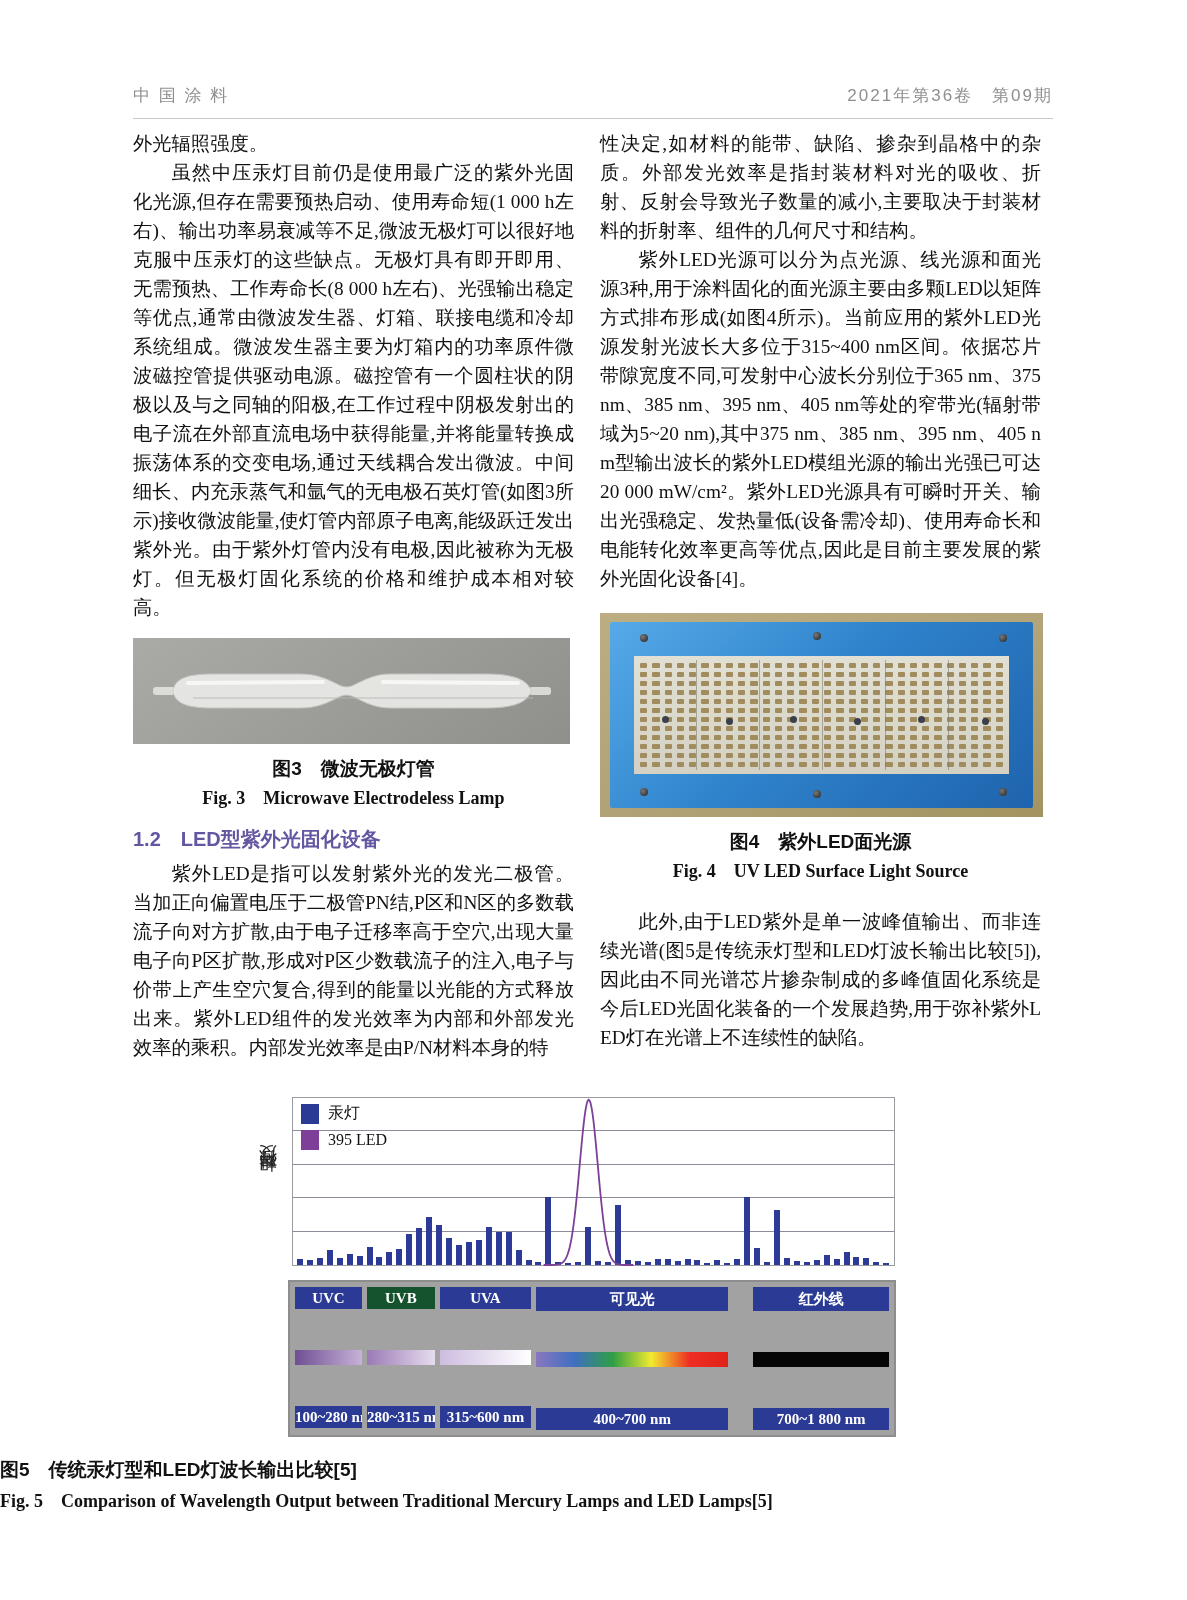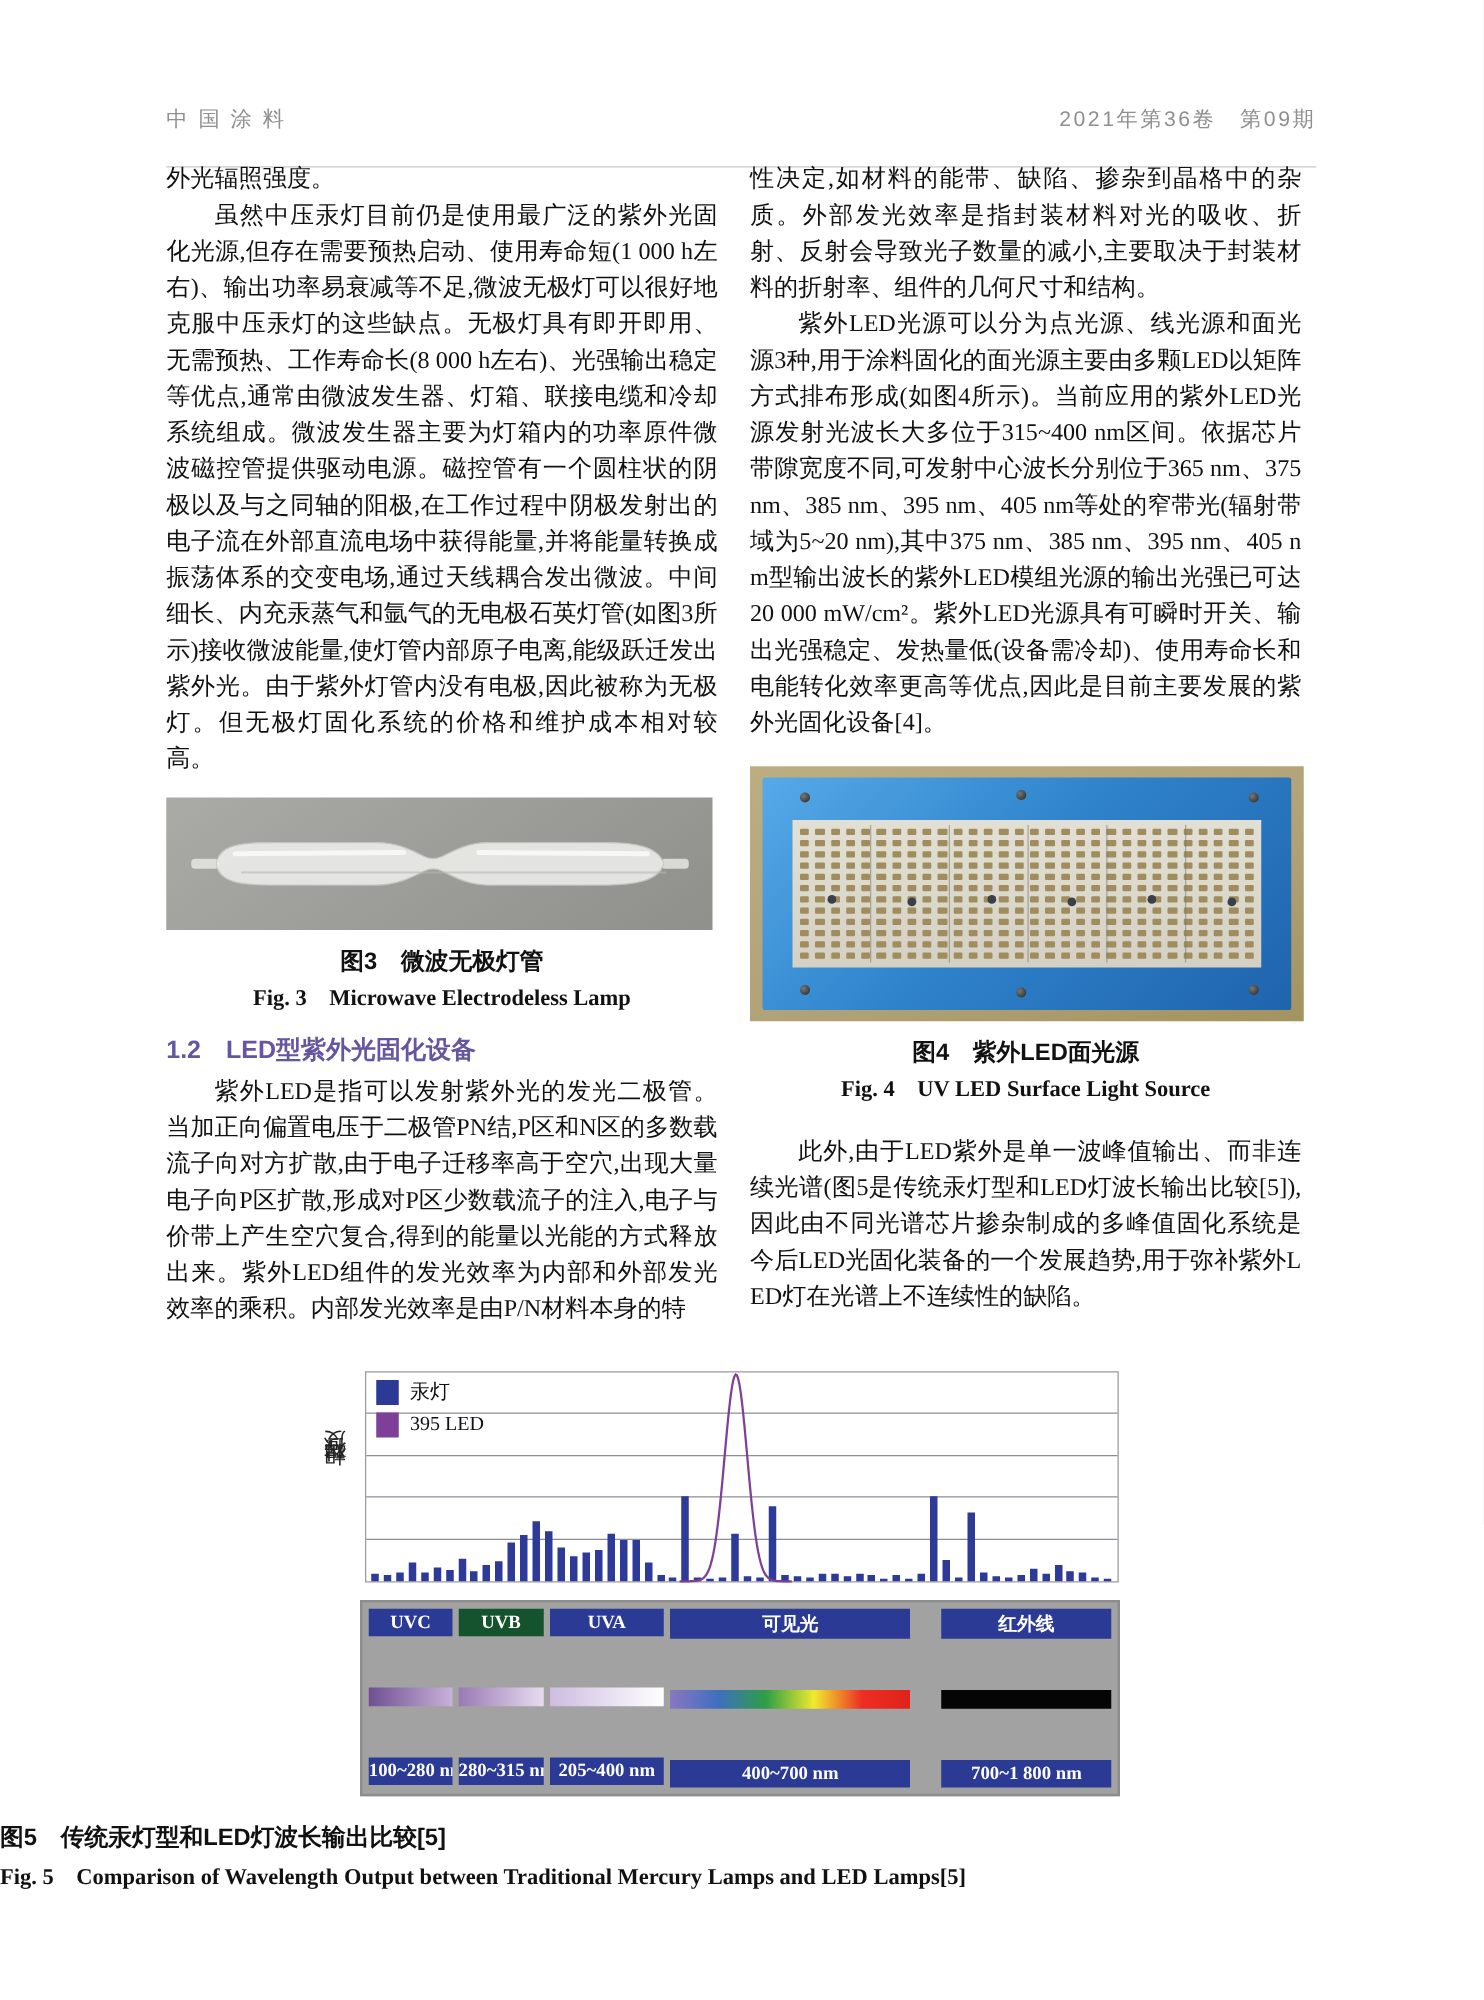--- a/index.html
+++ b/index.html
@@ -8,21 +8,21 @@
     position:relative; width:1187px; height:1600px; margin:0 auto;
     background:#ffffff; overflow:hidden;
     font-family:"Liberation Serif","DejaVu Serif",serif;
     color:#111;
   }
   
   .page-header {
     position:absolute; top:84px; left:133px; width:920px;
     display:flex; justify-content:space-between; align-items:flex-start;
     color:#8f8f8f; font-size:17px; letter-spacing:2px;
-    border-bottom:1.5px solid #c9c9c9; padding-bottom:26px;
+    border-bottom:1.5px solid #c9c9c9; padding-bottom:11px;
     font-family:"Liberation Sans","DejaVu Sans",sans-serif;
   }
   
   .columns {
     position:absolute; top:129px; left:133px; width:908px;
     display:flex; gap:26px;
   }
   .col { flex:1; min-width:0; }
   .col p {
     font-size:19.3px; line-height:29px; text-align:justify;
@@ -646,21 +646,21 @@
           <div class="band-range" style="background: rgb(43, 58, 148); color: rgb(255, 255, 255);">100~280 nm</div>
         </div>
         <div class="band-cell" style="flex-grow: 72; flex-basis: 0px;">
           <div class="band-label" style="background: #14532d; color: rgb(255, 255, 255);">UVB</div>
           <div class="band-strip" style="background: linear-gradient(90deg, rgb(154, 122, 181), rgb(230, 220, 239));"></div>
           <div class="band-range" style="background: rgb(43, 58, 148); color: rgb(255, 255, 255);">280~315 nm</div>
         </div>
         <div class="band-cell" style="flex-grow: 97; flex-basis: 0px;">
           <div class="band-label" style="background: rgb(43, 58, 148); color: rgb(255, 255, 255);">UVA</div>
           <div class="band-strip" style="background: linear-gradient(90deg, rgb(205, 188, 224), rgb(255, 255, 255));"></div>
-          <div class="band-range" style="background: rgb(43, 58, 148); color: rgb(255, 255, 255);">205~400 nm</div>
+          <div class="band-range" style="background: rgb(43, 58, 148); color: rgb(255, 255, 255);">315~600 nm</div>
         </div>
         <div class="band-cell" style="flex-grow: 204; flex-basis: 0px;">
           <div class="band-label" style="background: rgb(43, 58, 148); color: rgb(255, 255, 255);">可见光</div>
           <div class="band-strip" style="background: linear-gradient(90deg, rgb(138, 119, 192), rgb(63, 111, 193), rgb(46, 158, 69), rgb(240, 234, 46), rgb(238, 46, 36), rgb(224, 34, 24));"></div>
           <div class="band-range" style="background: rgb(43, 58, 148); color: rgb(255, 255, 255);">400~700 nm</div>
         </div>
         <div class="band-cell" style="flex-grow: 144; flex-basis: 0px; padding-left: 20px;">
           <div class="band-label" style="background: rgb(43, 58, 148); color: rgb(255, 255, 255);">红外线</div>
           <div class="band-strip" style="background: linear-gradient(90deg, rgb(5, 5, 5), rgb(5, 5, 5));"></div>
           <div class="band-range" style="background: rgb(43, 58, 148); color: rgb(255, 255, 255);">700~1 800 nm</div>

